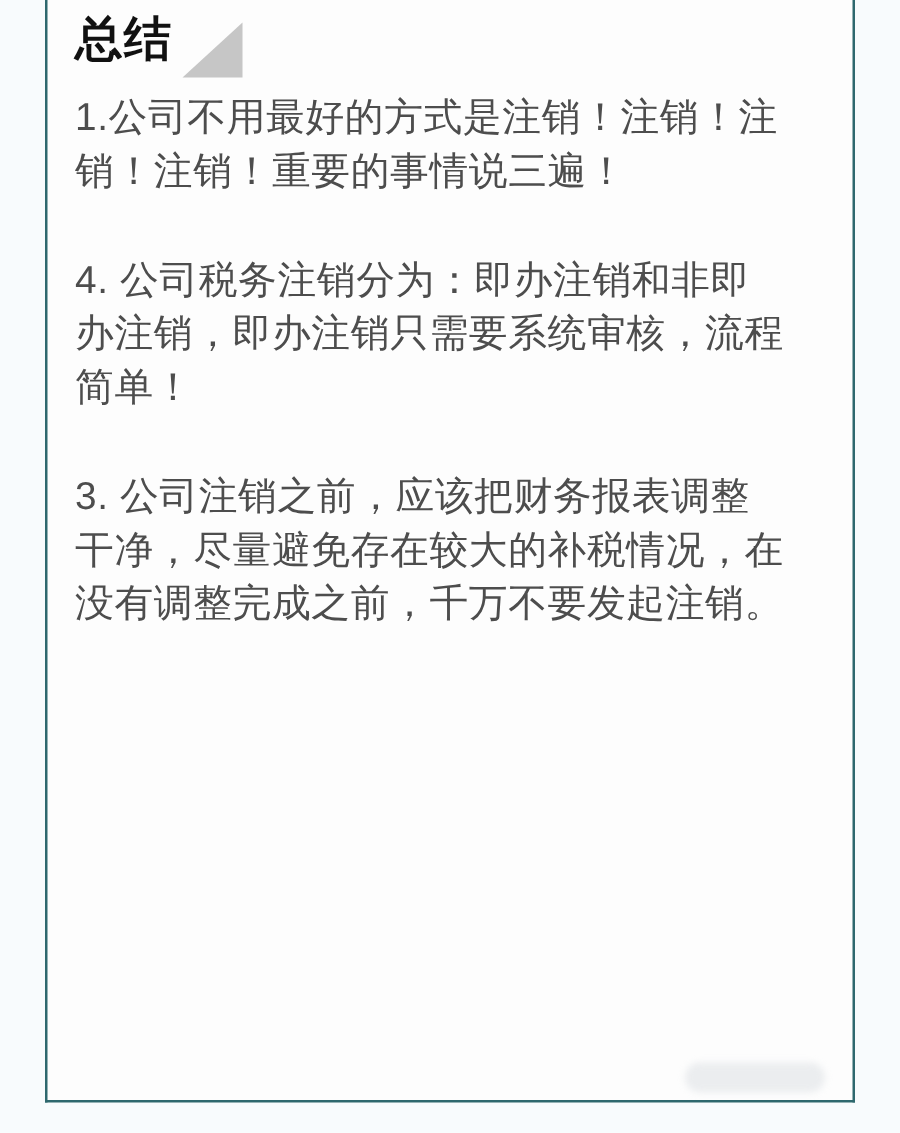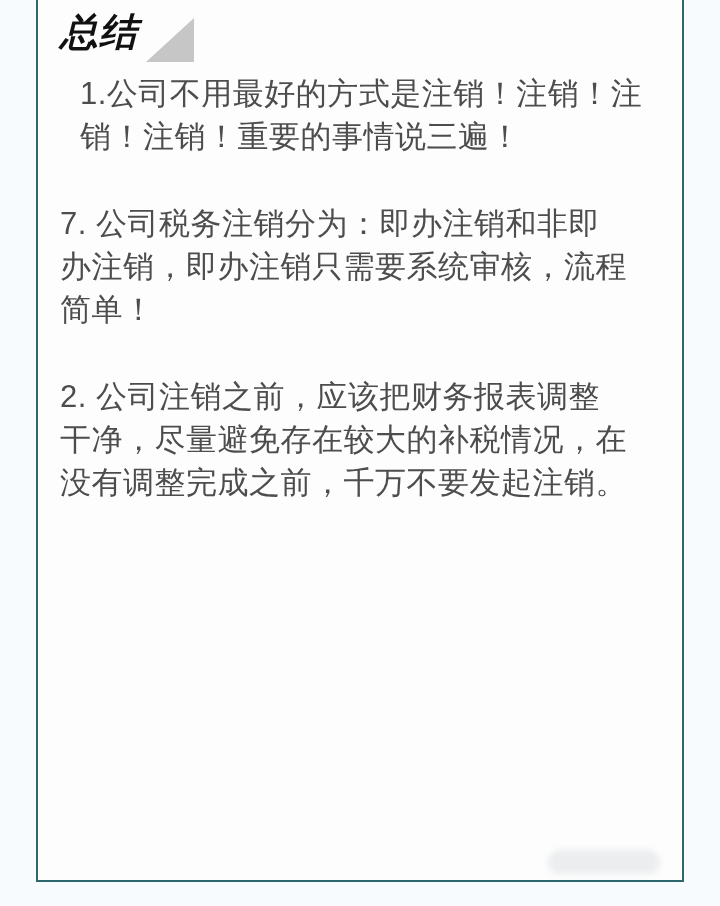--- a/index.html
+++ b/index.html
@@ -34,41 +34,39 @@
     gap: 8px;
     height: 50px;
   }
   .title {
     font-size: 38px;
     line-height: 48px;
     font-weight: 700;
     color: #111111;
     letter-spacing: 1px;
     white-space: nowrap;
-    font-style: italic;
   }
   .triangle {
     display: inline-block;
     width: 0;
     height: 0;
     border-left: 48px solid transparent;
     border-bottom: 44px solid #c6c6c6;
     margin-bottom: -6px;
   }
   .body-text p {
     margin: 0 0 44px 0;
     font-size: 31px;
     line-height: 43px;
     letter-spacing: 0.5px;
     color: #4d4d4d;
     white-space: pre-line;
   }
   .body-text p:first-child {
     margin-top: 16px;
-    margin-left: 20px;
   }
   .watermark {
     position: absolute;
     right: 22px;
     bottom: 6px;
     width: 112px;
     height: 24px;
     background: rgba(190, 198, 206, 0.28);
     border-radius: 12px;
     filter: blur(3px);
@@ -81,23 +79,23 @@
   <div class="card">
 
     <div class="card-header">
       <span class="title">总结</span>
       <span class="triangle"></span>
     </div>
 
     <div class="body-text">
       <p>1.公司不用最好的方式是注销！注销！注
 销！注销！重要的事情说三遍！</p>
-      <p>7. 公司税务注销分为：即办注销和非即
+      <p>4. 公司税务注销分为：即办注销和非即
 办注销，即办注销只需要系统审核，流程
 简单！</p>
-      <p>2. 公司注销之前，应该把财务报表调整
+      <p>3. 公司注销之前，应该把财务报表调整
 干净，尽量避免存在较大的补税情况，在
 没有调整完成之前，千万不要发起注销。</p>
     </div>
 
     <div class="watermark"></div>
   </div>
 </div>
 
 </body></html>

